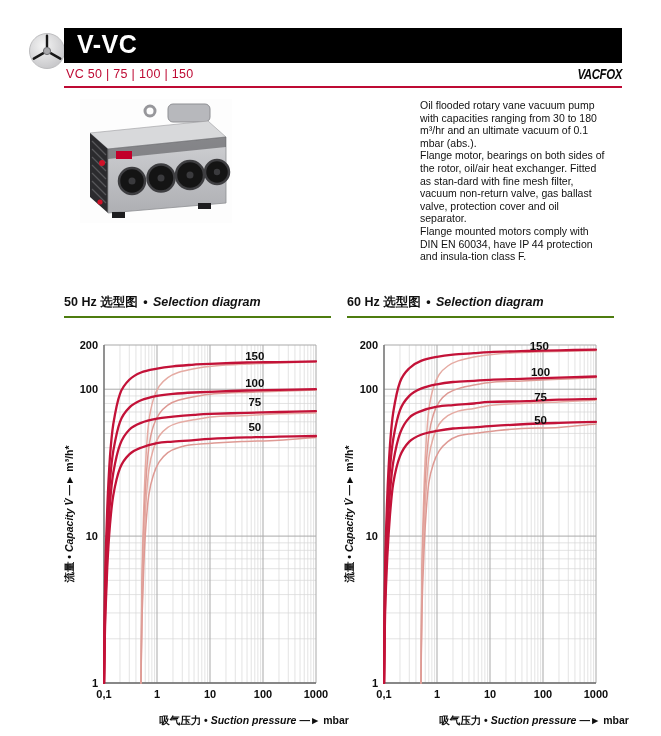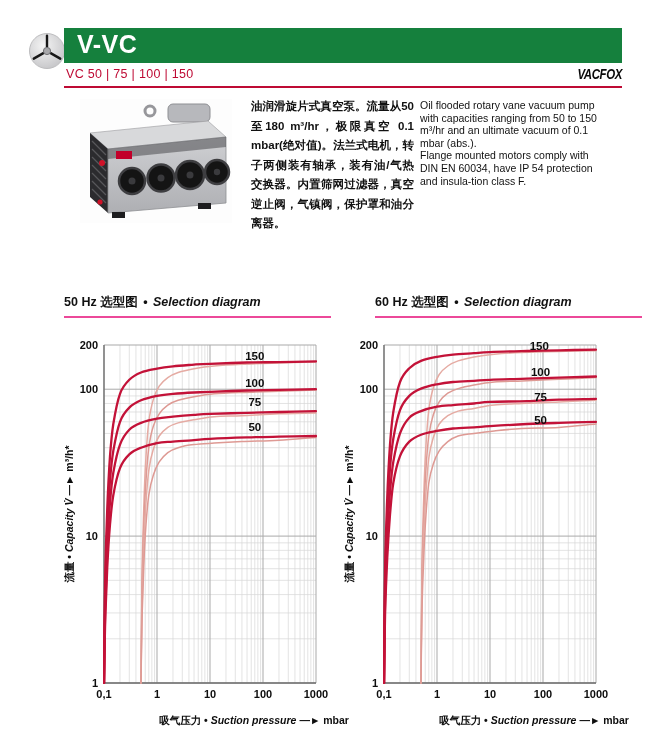--- a/index.html
+++ b/index.html
@@ -1,40 +1,40 @@
 <!DOCTYPE html>
 <html><head>
 <meta charset="utf-8">
 <style>
   html,body{margin:0;padding:0;background:#fff;}
   #page{position:relative;width:661px;height:736px;background:#ffffff;overflow:hidden;
         font-family:"Liberation Sans","DejaVu Sans",sans-serif;color:#111;}
   
   .fan-logo{position:absolute;left:27px;top:31px;width:40px;height:40px;}
-  .banner{position:absolute;left:64px;top:28px;width:558px;height:35px;background:#15803d;}
+  .banner{position:absolute;left:64px;top:28px;width:558px;height:35px;background:#000000;}
   .banner-title{display:block;padding:2px 0 0 13px;font-size:25px;font-weight:bold;color:#fff;letter-spacing:.5px;}
   .models{position:absolute;left:66px;top:67px;font-size:12.5px;font-weight:normal;color:#be0a34;letter-spacing:.3px;}
   .brand{position:absolute;left:560px;top:66px;width:62px;text-align:right;font-size:14px;font-weight:900;
          font-style:italic;color:#0a0a0a;transform:scaleX(.82);transform-origin:right;letter-spacing:-.5px;}
   .rule{position:absolute;left:64px;top:86px;width:558px;height:2px;background:#be0a34;}
   
   .photo{position:absolute;left:80px;top:99px;width:152px;height:124px;}
   .desc-zh{position:absolute;left:251px;top:97px;width:163px;font-size:11.5px;line-height:19.5px;
            font-weight:600;text-align:justify;}
   .desc-zh p{margin:0;}
   .desc-en{position:absolute;left:420px;top:99px;width:185px;font-size:10.5px;line-height:12.6px;}
   .desc-en p{margin:0;}
   
-  .sec-title{position:absolute;width:267px;padding-bottom:5px;border-bottom:2px solid #ec4899;
+  .sec-title{position:absolute;width:267px;padding-bottom:5px;border-bottom:2px solid #4d7c0f;
              font-size:12.5px;white-space:nowrap;}
   .sec-title .tz{font-weight:bold;}
   .sec-title .tb{font-weight:bold;margin:0 2px;}
   .sec-title .te{font-weight:bold;font-style:italic;}
   #t50{left:64px;top:294px;}
-  #t60{left:347px;top:294px;margin-left:28px;}
+  #t60{left:347px;top:294px;}
   
   .chart{position:absolute;width:290px;height:414px;}
   #chart50{left:60px;top:320px;}
   #chart60{left:340px;top:320px;}
   svg text{font-family:"Liberation Sans","DejaVu Sans",sans-serif;}
 </style>
 </head>
 <body>
 
 <div id="page">
@@ -96,25 +96,25 @@
       <circle cx="110" cy="76" r="3.5" fill="#3a3a3d"></circle>
         <circle cx="137" cy="73" r="3.2" fill="#3a3a3d"></circle>
     </g>
     <circle cx="22" cy="64" r="3" fill="#cf1228"></circle>
     <circle cx="20" cy="103" r="2.6" fill="#cf1228"></circle>
     <rect x="32" y="113" width="13" height="6" fill="#1d1d1f"></rect>
     <rect x="118" y="104" width="13" height="6" fill="#1d1d1f"></rect>
   </svg>
 
   <div class="desc-zh">
-    <p>油润滑旋片式真空泵。流量从50至180 m³/hr，极限真空 0.1 mbar(绝对值)。法兰式电机，转子两侧装有轴承，装有油/气热交换器。内置筛网过滤器，真空逆止阀，气镇阀，保护罩和油分离器。</p>
   </div>
   <div class="desc-en">
-    <p>Oil flooded rotary vane vacuum pump with capacities ranging from 50 to 150 m³/hr and an ultimate vacuum of 0.1 mbar (abs.).</p>
-    <p>Flange mounted motors comply with DIN EN 60034, have IP 54 protection and insula-tion class F.</p>
+    <p>Oil flooded rotary vane vacuum pump with capacities ranging from 30 to 180 m³/hr and an ultimate vacuum of 0.1 mbar (abs.).</p>
+    <p>Flange motor, bearings on both sides of the rotor, oil/air heat exchanger. Fitted as stan-dard with fine mesh filter, vacuum non-return valve, gas ballast valve, protection cover and oil separator.</p>
+    <p>Flange mounted motors comply with DIN EN 60034, have IP 44 protection and insula-tion class F.</p>
   </div>
 
   <div class="sec-title" id="t50">
     <span class="tz">50 Hz 选型图</span>
     <span class="tb">•</span>
     <span class="te">Selection diagram</span>
   </div>
   <div class="sec-title" id="t60">
     <span class="tz">60 Hz 选型图</span>
     <span class="tb">•</span>

